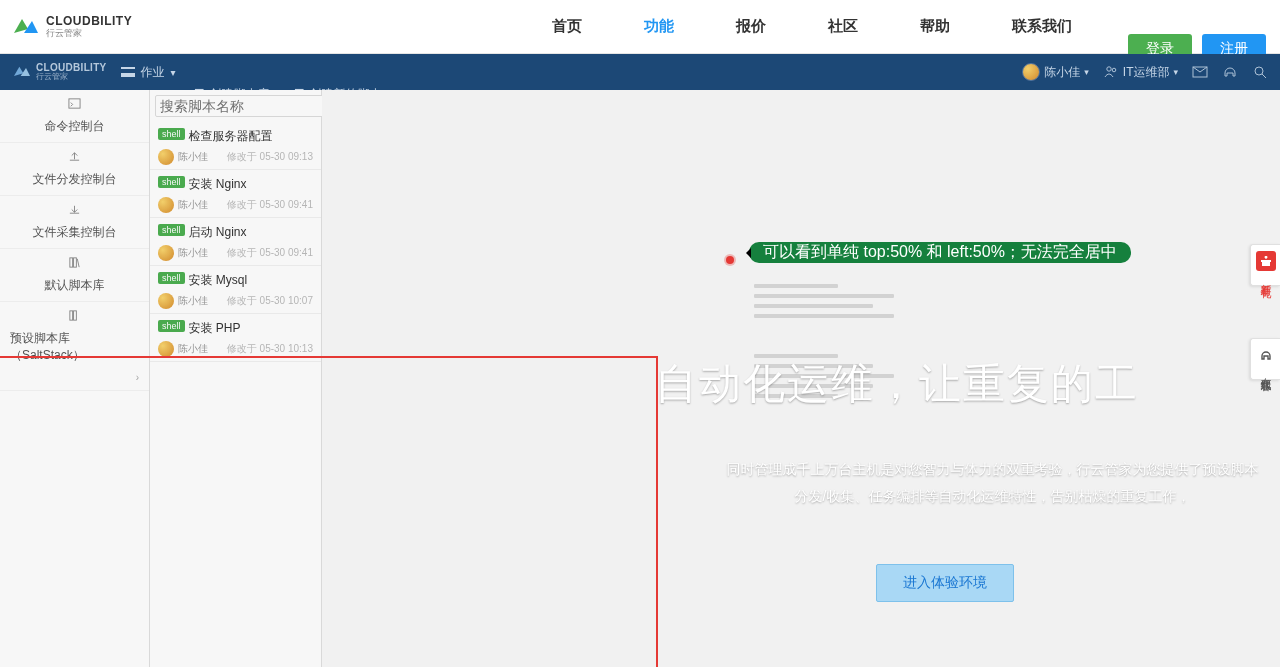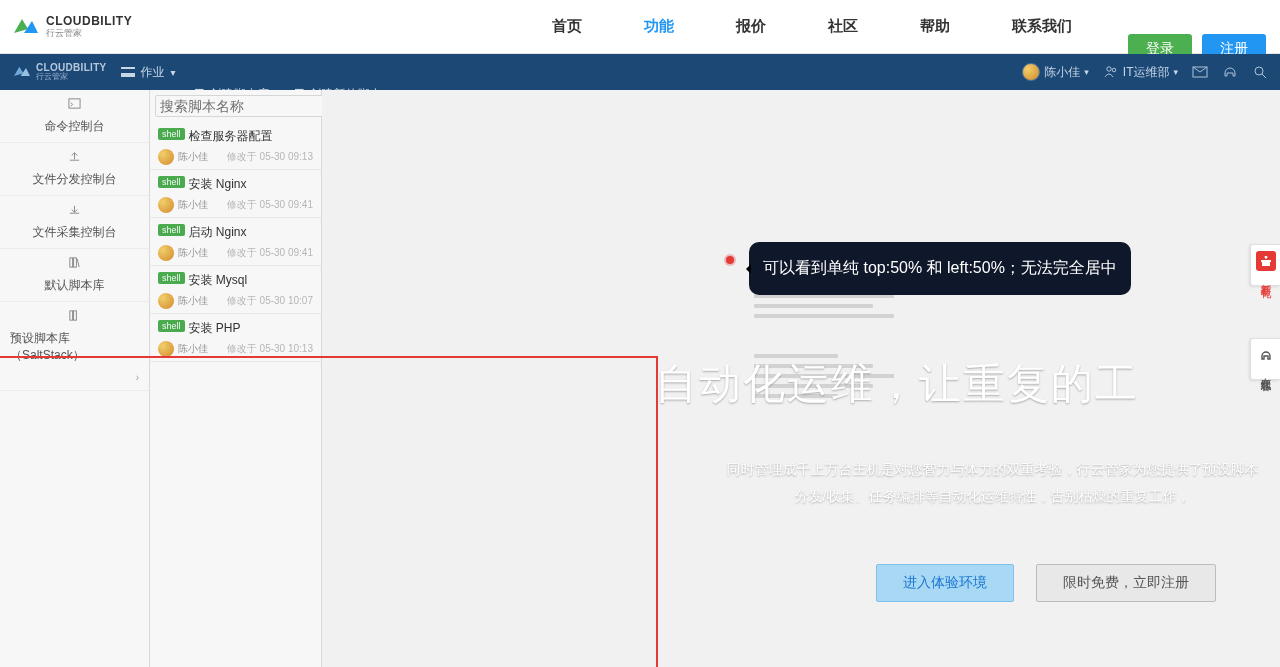--- a/index.html
+++ b/index.html
@@ -70,21 +70,21 @@
 
 .hero { position: absolute; top: 54px; left: 0; right: 0; bottom: 0; pointer-events: none; }
 .hero-title { position: absolute; left: 655px; top: 302px; font-size: 42px; color: #fff; letter-spacing: 2px; white-space: nowrap; text-shadow: 0 1px 2px rgba(0,0,0,0.3); }
 .hero-sub { position: absolute; left: 665px; top: 402px; right: -40px; font-size: 14px; color: #fff; line-height: 1.9; text-align: center; text-shadow: 0 1px 2px rgba(0,0,0,0.3); }
 .hero-btns { position: absolute; left: 876px; top: 510px; display: flex; gap: 22px; pointer-events: auto; }
 .hero-btn { padding: 9px 26px; font-size: 14px; border-radius: 2px; cursor: pointer; border: 1px solid transparent; }
 .hero-btn.primary { background: #a9d8f5; color: #1976d2; border-color: #7ec1eb; }
 .hero-btn.outline { background: rgba(220,220,220,0.4); color: #555; border-color: #bcbcbc; }
 
 
-.tooltip { position: absolute; left: 749px; top: 242px; background: #0f172a; color: #fff; font-size: 16px; padding: 16px 14px; border-radius: 10px; white-space: nowrap; pointer-events: none; }
+.tooltip { position: absolute; left: 749px; top: 242px; background: #15803d; color: #fff; font-size: 16px; padding: 0 14px; border-radius: 10px; white-space: nowrap; pointer-events: none; }
 .tooltip::before { content: ""; position: absolute; left: -8px; top: 50%; transform: translateY(-50%); border: 5px solid transparent; border-right-color: #000; }
 .tooltip-dot { position: absolute; left: 726px; top: 256px; width: 8px; height: 8px; border-radius: 50%; background: #e53935; box-shadow: 0 0 0 2px rgba(229,57,53,0.3); pointer-events: none; }
 
 
 .redbox { position: absolute; left: -2px; top: 356px; width: 660px; height: 400px; border: 2px solid #e53935; pointer-events: none; }
 
 
 .side-badge { position: absolute; right: 0; width: 30px; background: #fff; border: 1px solid #e0e0e0; border-right: none; border-radius: 3px 0 0 3px; display: flex; flex-direction: column; align-items: center; padding: 6px 2px; font-size: 11px; cursor: pointer; box-shadow: -1px 1px 3px rgba(0,0,0,0.1); }
 .side-badge.gift { top: 244px; }
 .side-badge.gift .ic { width: 20px; height: 20px; background: #e53935; border-radius: 3px; display:flex; align-items:center; justify-content:center; color:#fff; margin-bottom:4px; }
@@ -307,21 +307,20 @@
 </div>
 
 <div class="hero">
   <div class="hero-title">自动化运维，让重复的工</div>
   <div class="hero-sub">
     <div>同时管理成千上万台主机是对您智力与体力的双重考验，行云管家为您提供了预设脚本</div>
     <div>分发/收集、任务编排等自动化运维特性，告别枯燥的重复工作，</div>
   </div>
   <div class="hero-btns">
     <button class="hero-btn primary">进入体验环境</button>
-    <button class="hero-btn outline">限时免费，立即注册</button>
   </div>
 </div>
 
 <div class="tooltip-dot"></div>
 <div class="tooltip">可以看到单纯 top:50% 和 left:50%；无法完全居中</div>
 
 <div class="redbox"></div>
 
 <div class="side-badge gift">
   <span class="ic">

